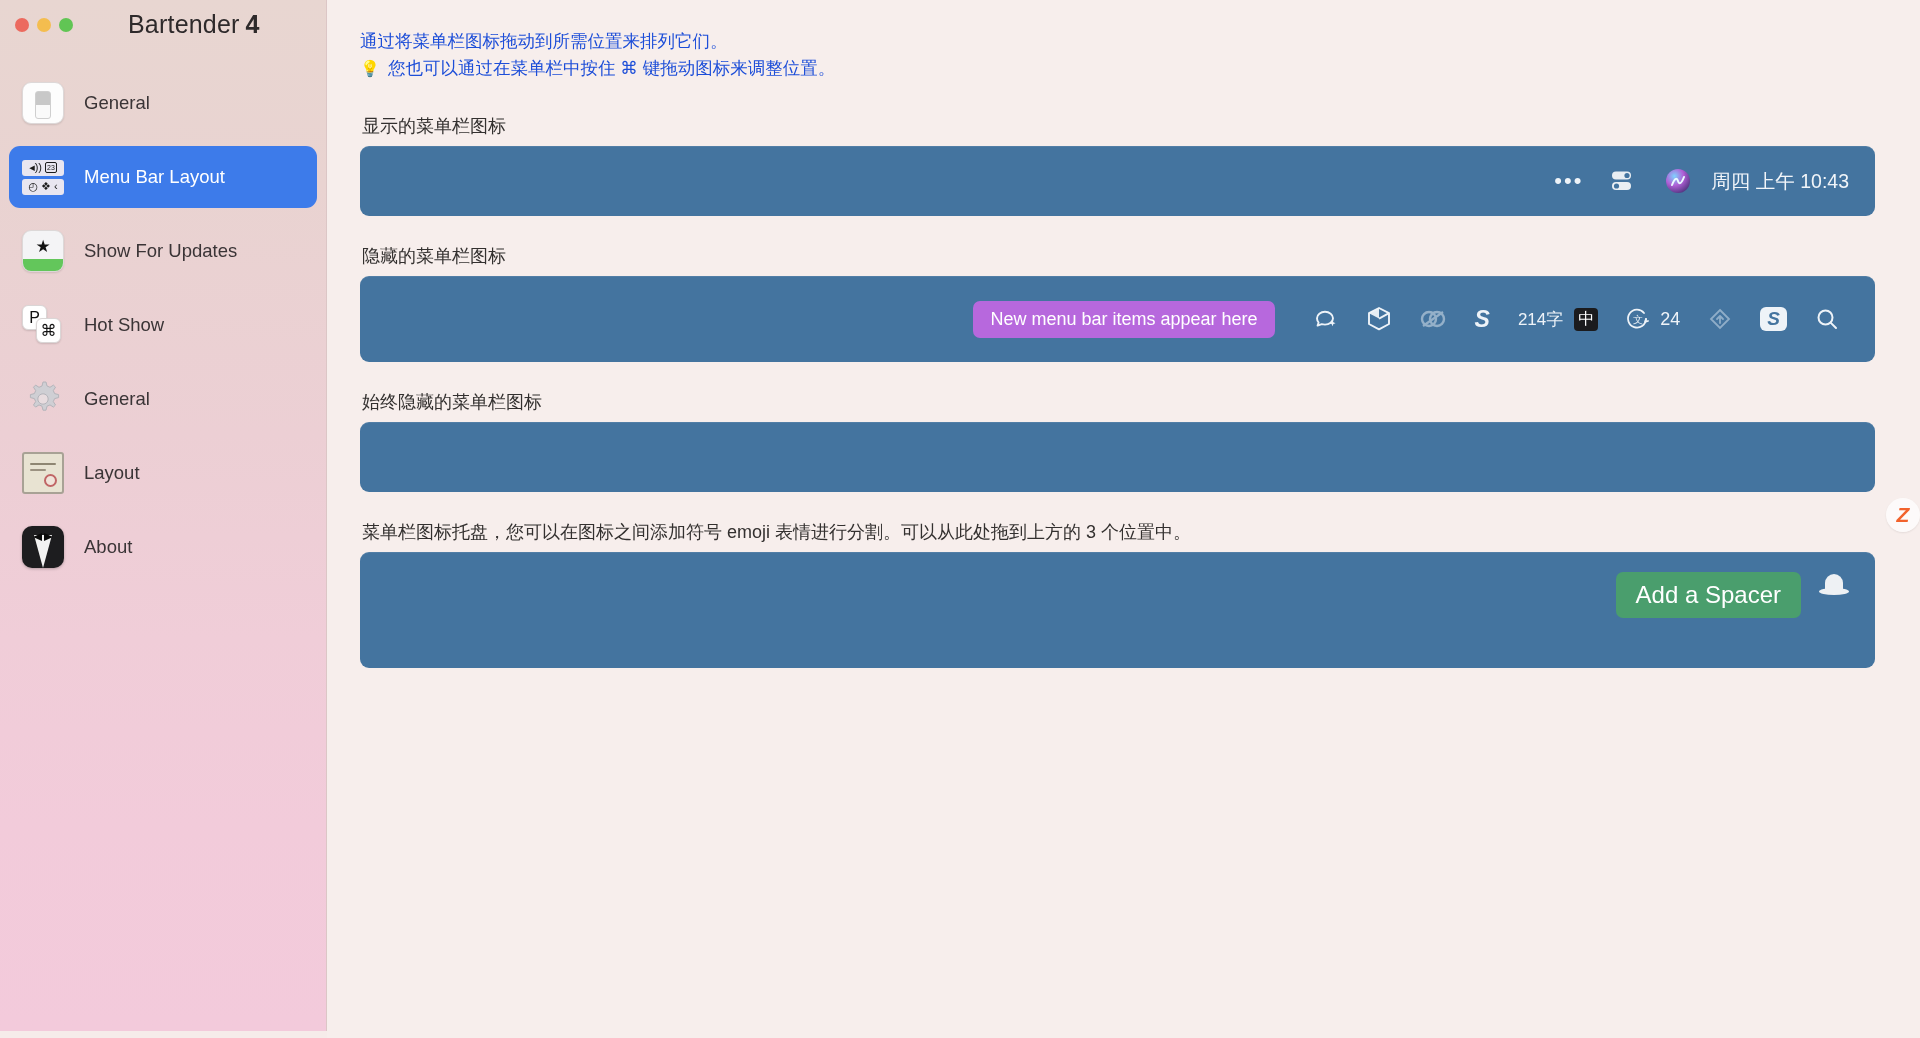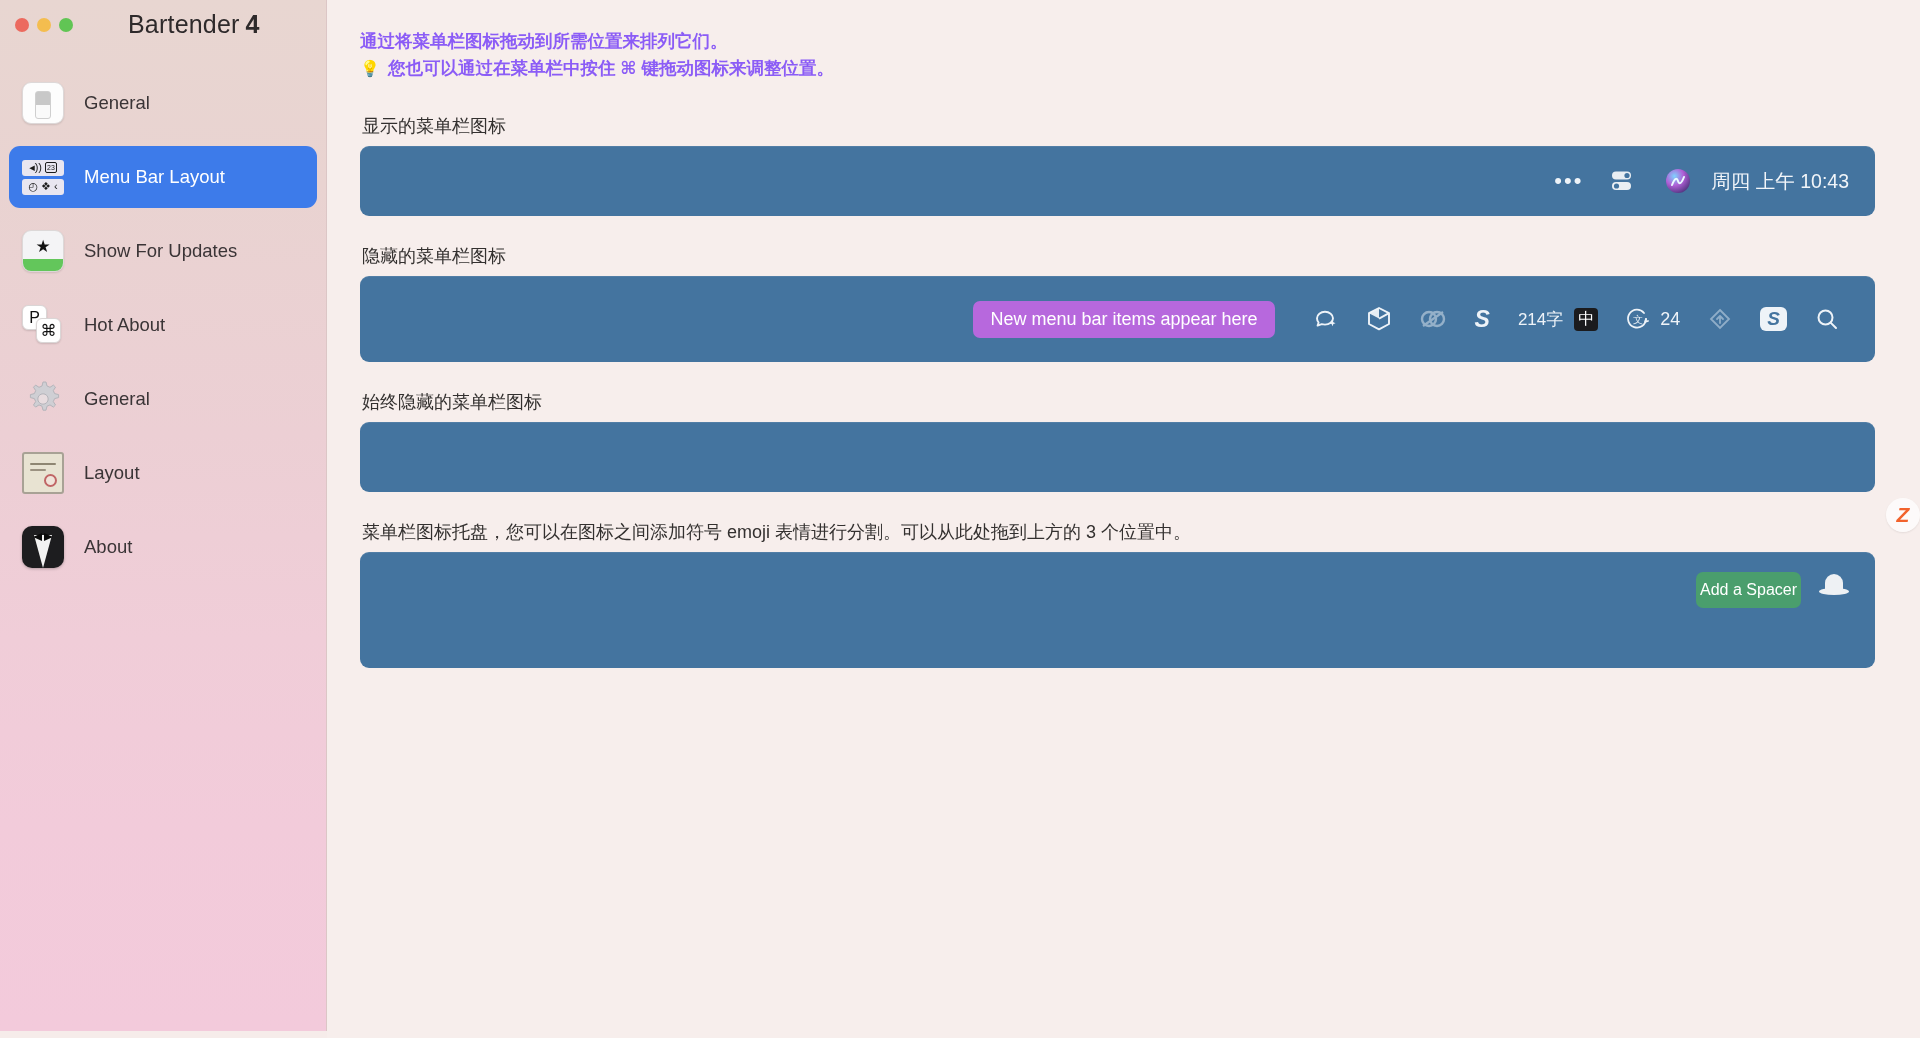--- a/index.html
+++ b/index.html
@@ -189,21 +189,21 @@
   .ico-about .bow::after  { right: 0; border-left:  9px solid #0b0b0b; }
 
   
   .content {
     flex: 1;
     position: relative;
     background: #f7eeec;
     padding: 28px 45px 0 33px;
   }
 
-  .intro { color: #8b5cf6; font-size: 17.5px; line-height: 27px; font-weight: bold; }
+  .intro { color: #1d4ed8; font-size: 17.5px; line-height: 27px; }
   .intro .line2 { display: flex; align-items: flex-start; gap: 8px; }
   .bulb { font-size: 16px; }
 
   .section-label {
     font-size: 18px;
     color: #33302f;
     margin: 28px 0 8px 2px;
   }
   .section-label.first { margin-top: 32px; }
 
@@ -252,24 +252,24 @@
   .pill-cn .cn {
     background: #1b1b1d; color: #fff;
     border-radius: 4px;
     padding: 1px 4px;
     font-size: 16px;
   }
 
   .btn-spacer {
     background: #4a9e6d;
     color: #fff;
-    font-size: 16px;
+    font-size: 24px;
     border: none;
     border-radius: 7px;
-    padding: 9px 4px;
+    padding: 9px 20px;
     margin-right: 18px;
     cursor: pointer;
     white-space: nowrap;
   }
 
   .hat {
     width: 30px; height: 26px;
     position: relative;
     margin-right: 4px;
   }
@@ -355,21 +355,21 @@
           <span class="star">★</span>
         </span>
         <span class="label">Show For Updates</span>
       </div>
 
       <div class="nav-item">
         <span class="ico ico-hotkeys">
           <span class="k k1">P</span>
           <span class="k k2">⌘</span>
         </span>
-        <span class="label">Hot About</span>
+        <span class="label">Hot Show</span>
       </div>
 
       <div class="nav-item">
         <span class="ico ico-adv">
           <svg width="40" height="40" viewBox="0 0 40 40" aria-hidden="true">
             <g fill="#cfcfd4" stroke="#b4b4ba" stroke-width="1">
               <path d="M20 3 l3 0 1 4 3 1.3 3.4-2.2 2.1 2.1 -2.2 3.4 1.3 3 4 1 0 3 -4 1 -1.3 3 2.2 3.4 -2.1 2.1 -3.4-2.2 -3 1.3 -1 4 -3 0 -1-4 -3-1.3 -3.4 2.2 -2.1-2.1 2.2-3.4 -1.3-3 -4-1 0-3 4-1 1.3-3 -2.2-3.4 2.1-2.1 3.4 2.2 3-1.3z"></path>
             </g>
             <circle cx="20" cy="20" r="5.2" fill="#e8dcdf" stroke="#b4b4ba" stroke-width="1"></circle>
           </svg>

